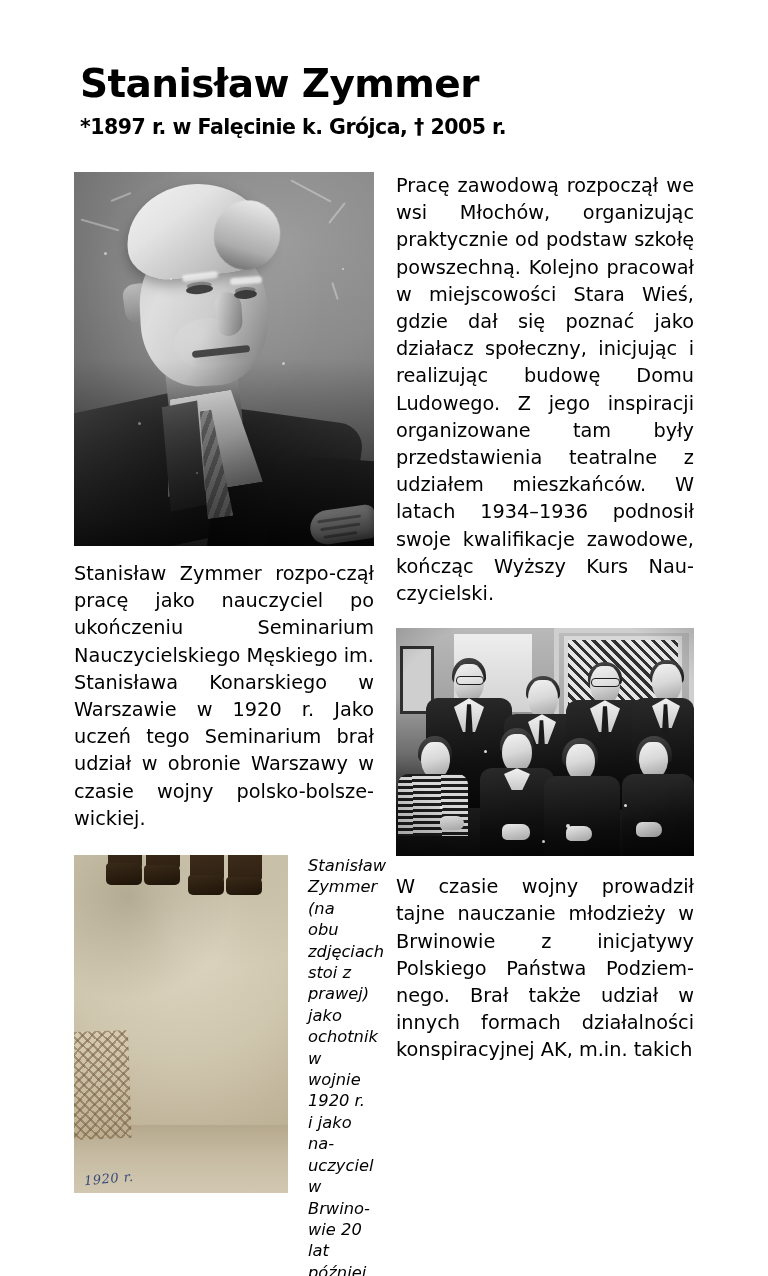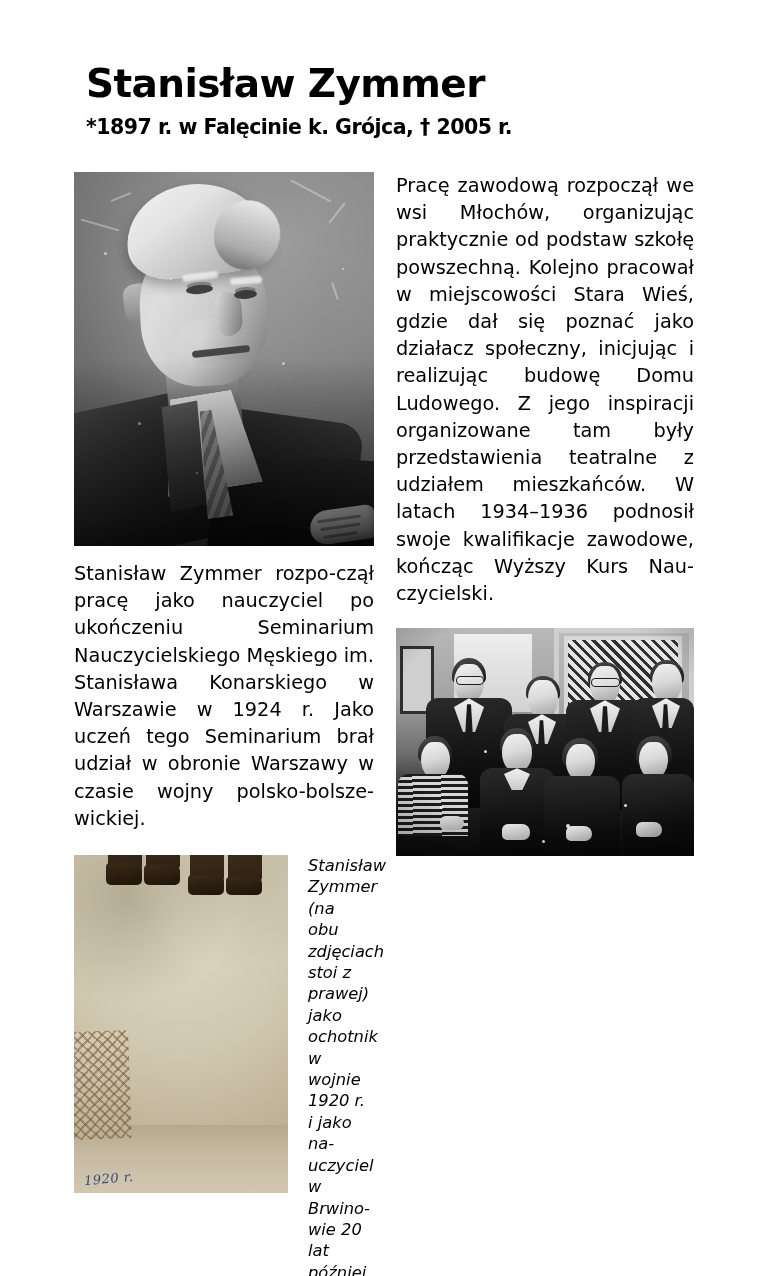--- a/index.html
+++ b/index.html
@@ -19,21 +19,21 @@
   .page {
     position: absolute;
     left: 0; top: 0;
     width: 768px;
     height: 1276px;
   }
 
   
   .header {
     position: absolute;
-    left: 86px;
+    left: 80px;
     top: 62px;
     width: 620px;
   }
   .doc-title {
     font-family: "DejaVu Sans", sans-serif;
     font-weight: bold;
     font-size: 39px;
     line-height: 44px;
     letter-spacing: -0.6px;
     margin: 0;
@@ -470,21 +470,21 @@
       <div class="pp-scratch" style="left:36px;top:24px;width:22px;height:2px;transform:rotate(-22deg);"></div>
       <div class="pp-speck" style="left:30px;top:80px;width:3px;height:3px;"></div>
       <div class="pp-speck" style="left:96px;top:106px;width:2px;height:2px;"></div>
       <div class="pp-speck" style="left:208px;top:190px;width:3px;height:3px;"></div>
       <div class="pp-speck" style="left:64px;top:250px;width:3px;height:3px;"></div>
       <div class="pp-speck" style="left:122px;top:300px;width:2px;height:2px;"></div>
       <div class="pp-speck" style="left:268px;top:96px;width:2px;height:2px;"></div>
       <div class="pp-vig"></div>
     </div>
 
-    <p class="body-par" style="margin-top:14px;">Stanisław Zymmer rozpo-czął pracę jako nauczyciel po ukończeniu Seminarium Nauczycielskiego Męskiego im. Stanisława Konarskiego w Warszawie w 1924 r. Jako uczeń tego Seminarium brał udział w obronie Warszawy w czasie wojny polsko-bolsze-wickiej.</p>
+    <p class="body-par" style="margin-top:14px;">Stanisław Zymmer rozpo-czął pracę jako nauczyciel po ukończeniu Seminarium Nauczycielskiego Męskiego im. Stanisława Konarskiego w Warszawie w 1920 r. Jako uczeń tego Seminarium brał udział w obronie Warszawy w czasie wojny polsko-bolsze-wickiej.</p>
 
     <div class="photo photo-soldiers" style="margin-top:23px;">
       <div class="sd-bg"></div>
       <div class="sd-wall"></div>
       <div class="sd-floor"></div>
       <div class="sd-chair"></div>
 
       <div class="sd-soldier" style="left:22px;width:96px;height:300px;">
 
         <div class="sd-leg" style="left:12px;top:-70px;width:34px;height:58px;"></div>
@@ -579,15 +579,16 @@
       </div>
 
       <div class="gp-speck" style="left:170px;top:196px;width:4px;height:4px;"></div>
       <div class="gp-speck" style="left:146px;top:212px;width:3px;height:3px;"></div>
       <div class="gp-speck" style="left:228px;top:176px;width:3px;height:3px;"></div>
       <div class="gp-speck" style="left:88px;top:122px;width:3px;height:3px;"></div>
       <div class="gp-speck" style="left:44px;top:178px;width:3px;height:3px;"></div>
       <div class="gp-vig"></div>
     </div>
 
+    <p class="body-par" style="margin-top:17px;">W czasie wojny prowadził tajne nauczanie młodzieży w Brwinowie z inicjatywy Polskiego Państwa Podziem-nego. Brał także udział w innych formach działalności konspiracyjnej AK, m.in. takich</p>
   </div>
 
 </div>
 
 </body></html>

